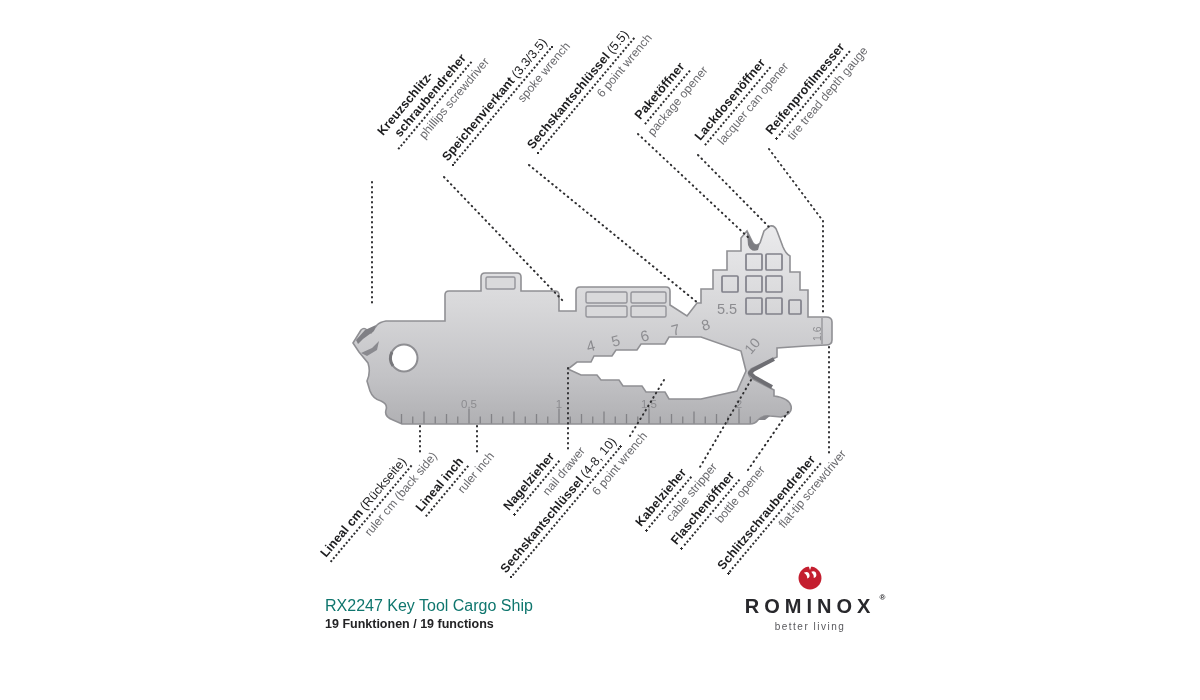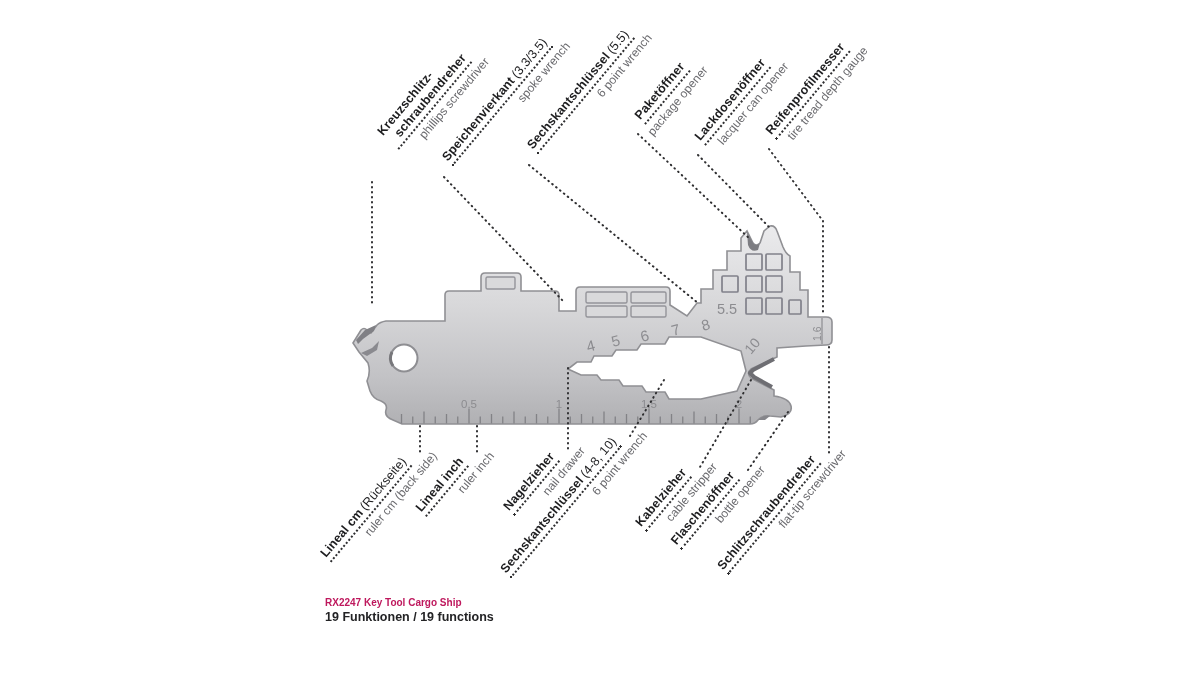--- a/index.html
+++ b/index.html
@@ -17,21 +17,21 @@
   .tool-label .de .l2{display:block;padding-left:10px;}
   .tool-label .en{position:absolute;top:calc(100% + 2px);right:-12px;
                   color:#6a6a6e;font-size:12px;font-weight:400;}
   
   .leader{fill:none;stroke:#2e2e30;stroke-width:2;stroke-linecap:round;
           stroke-dasharray:0.6 4.4;}
   #ruler-ticks line{stroke:#828286;stroke-width:1.3;}
   .marking{fill:#8c8c90;font-family:"Liberation Sans",sans-serif;}
   
   #caption{position:absolute;left:325px;top:597px;z-index:4;}
-  #caption .t{font-size:10px;font-weight:700;color:#be185d;}
+  #caption .t{font-size:16px;font-weight:400;color:#0f766e;}
   #caption .s{font-size:12.5px;font-weight:700;color:#232325;margin-top:2px;}
   
   #brand{position:absolute;left:735px;top:563px;width:150px;text-align:center;z-index:4;}
   #brand .mark{height:30px;}
   #brand .name{font-size:20px;font-weight:600;color:#28282c;letter-spacing:5px;
                margin-top:2px;position:relative;display:inline-block;}
   #brand .name sup{font-size:8px;letter-spacing:0;position:absolute;top:-2px;right:-10px;}
   #brand .tag{font-size:10px;color:#58585c;letter-spacing:1.5px;margin-top:3px;}
 </style>
 </head>
@@ -223,14 +223,26 @@
   <div class="tool-label bot" style="left:829px;top:455px;padding-right:12px">
     <span class="de"><span>Schlitzschraubendreher</span></span>
     <span class="en">flat-tip screwdriver</span>
   </div>
 
   <div id="caption">
     <div class="t">RX2247 Key Tool Cargo Ship</div>
     <div class="s">19 Funktionen / 19 functions</div>
   </div>
 
+  <div id="brand">
+    <div class="mark">
+      <svg width="30" height="30" viewBox="-17 -17 34 34">
+        <circle r="13" fill="#c41e2f"></circle>
+        <path d="M -1.6,-13.6 L 0,-9 L 1.6,-13.6 Z" fill="#ffffff"></path>
+        <path d="M -7,-6 Q -1.5,-8.5 -0.5,-3.5 Q 0,-0.5 -3.2,0.6 Q -2.6,-3 -7,-6 Z" fill="#ffffff"></path>
+        <path d="M 1.4,-7.2 Q 6.6,-8.8 7.2,-4 Q 7.5,-1 4.3,-0.1 Q 4.6,-4.2 1.4,-7.2 Z" fill="#ffffff"></path>
+      </svg>
+    </div>
+    <div class="name"><span>ROMINOX</span><sup>®</sup></div>
+    <div class="tag">better living</div>
+  </div>
 
 </div>
 
 </body></html>

